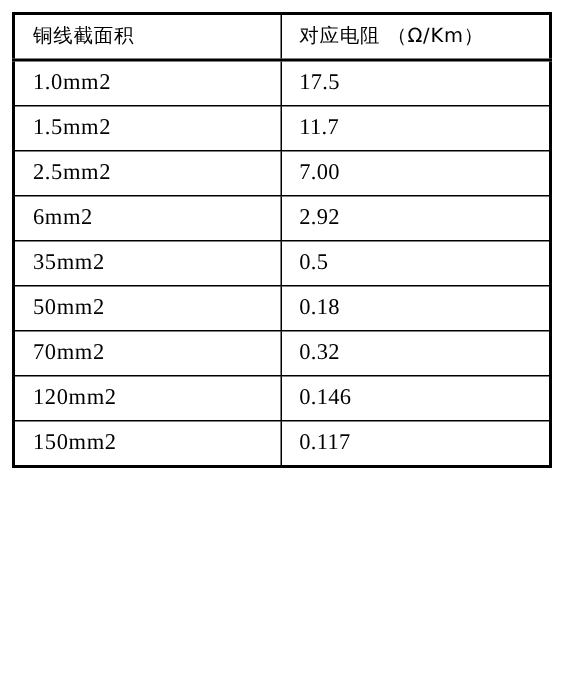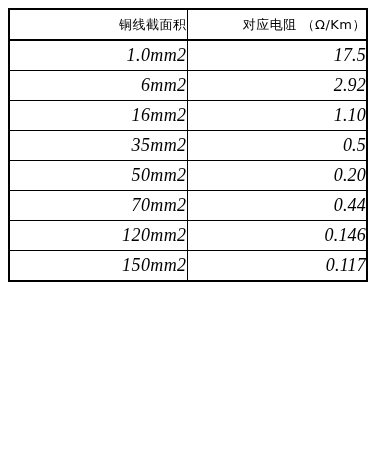--- a/index.html
+++ b/index.html
@@ -25,42 +25,41 @@
     table-layout: fixed;
     width: 358px;
     background: #ffffff;
   }
   table.spec-table col.col-area  { width: 178px; }
   table.spec-table col.col-res   { width: 180px; }
 
   table.spec-table th,
   table.spec-table td {
     border: 1.5px solid #000000;
-    text-align: right;
+    text-align: left;
     vertical-align: middle;
     height: 29px;
-    padding: 0 0;
+    padding: 0 12px;
     font-weight: normal;
     line-height: 1.05;
   }
   
   table.spec-table {
     border: 2px solid #000000;
   }
   table.spec-table thead th {
     border-bottom-width: 2px;
     font-family: "DejaVu Sans", "Liberation Sans", sans-serif;
     font-size: 13px;
     letter-spacing: 0.5px;
   }
   table.spec-table tbody td {
     font-family: "Liberation Serif", "DejaVu Serif", serif;
-    font-size: 18px;
+    font-size: 15px;
     letter-spacing: 0.2px;
-    font-style: italic;
   }
   table.spec-table tbody tr td:first-child { letter-spacing: 0.4px; }
 </style>
 </head>
 <body>
 
 <div id="resistance-table-wrap">
   <table class="spec-table">
     <colgroup>
       <col class="col-area">
@@ -71,38 +70,42 @@
         <th>铜线截面积</th>
         <th>对应电阻 （Ω/Km）</th>
       </tr>
     </thead>
     <tbody id="table-body">
     <tr>
           <td>1.0mm2</td>
           <td>17.5</td>
         </tr>
         <tr>
+          <td>1.5mm2</td>
+          <td>11.7</td>
+        </tr>
+        <tr>
+          <td>2.5mm2</td>
+          <td>7.00</td>
+        </tr>
+        <tr>
           <td>6mm2</td>
           <td>2.92</td>
-        </tr>
-        <tr>
-          <td>16mm2</td>
-          <td>1.10</td>
         </tr>
         <tr>
           <td>35mm2</td>
           <td>0.5</td>
         </tr>
         <tr>
           <td>50mm2</td>
-          <td>0.20</td>
+          <td>0.18</td>
         </tr>
         <tr>
           <td>70mm2</td>
-          <td>0.44</td>
+          <td>0.32</td>
         </tr>
         <tr>
           <td>120mm2</td>
           <td>0.146</td>
         </tr>
         <tr>
           <td>150mm2</td>
           <td>0.117</td>
         </tr>
       </tbody>

